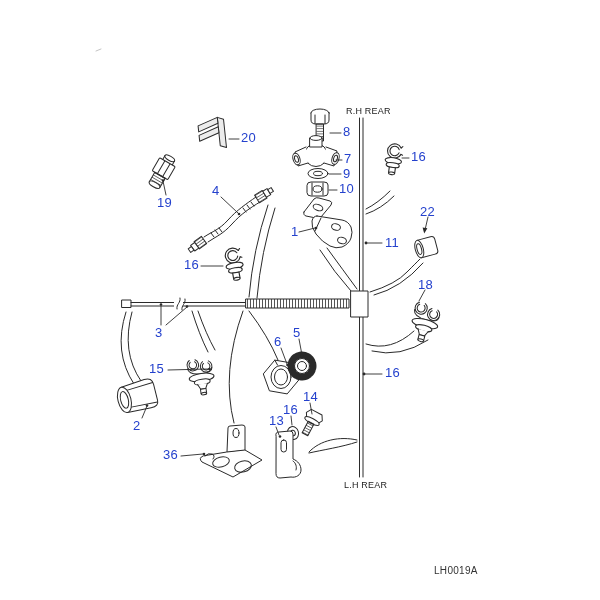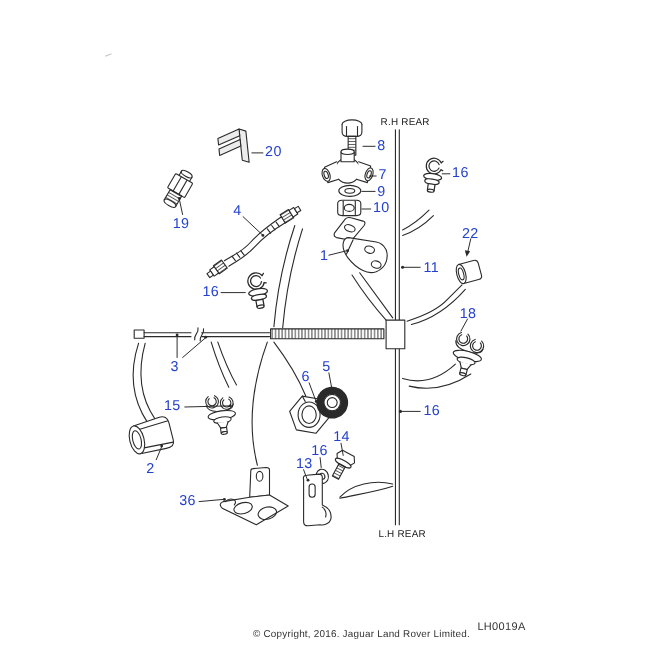--- a/index.html
+++ b/index.html
@@ -299,14 +299,13 @@
   <span class="callout" style="left:184px;top:258px">16</span>
   <span class="callout" style="left:411px;top:150px">16</span>
   <span class="callout" style="left:149px;top:362px">15</span>
   <span class="callout" style="left:418px;top:278px">18</span>
   <span class="callout" style="left:157px;top:196px">19</span>
   <span class="callout" style="left:241px;top:131px">20</span>
   <span class="callout" style="left:163px;top:448px">36</span>
   <span class="callout" style="left:420px;top:205px">22</span>
 
   <div class="code" style="left:434px;top:565px">LH0019A</div>
-  <div class="copyright" style="left:230px;top:571px">© Copyright, 2016. Jaguar Land Rover Limited.</div>
 </div>
 
 </body></html>

